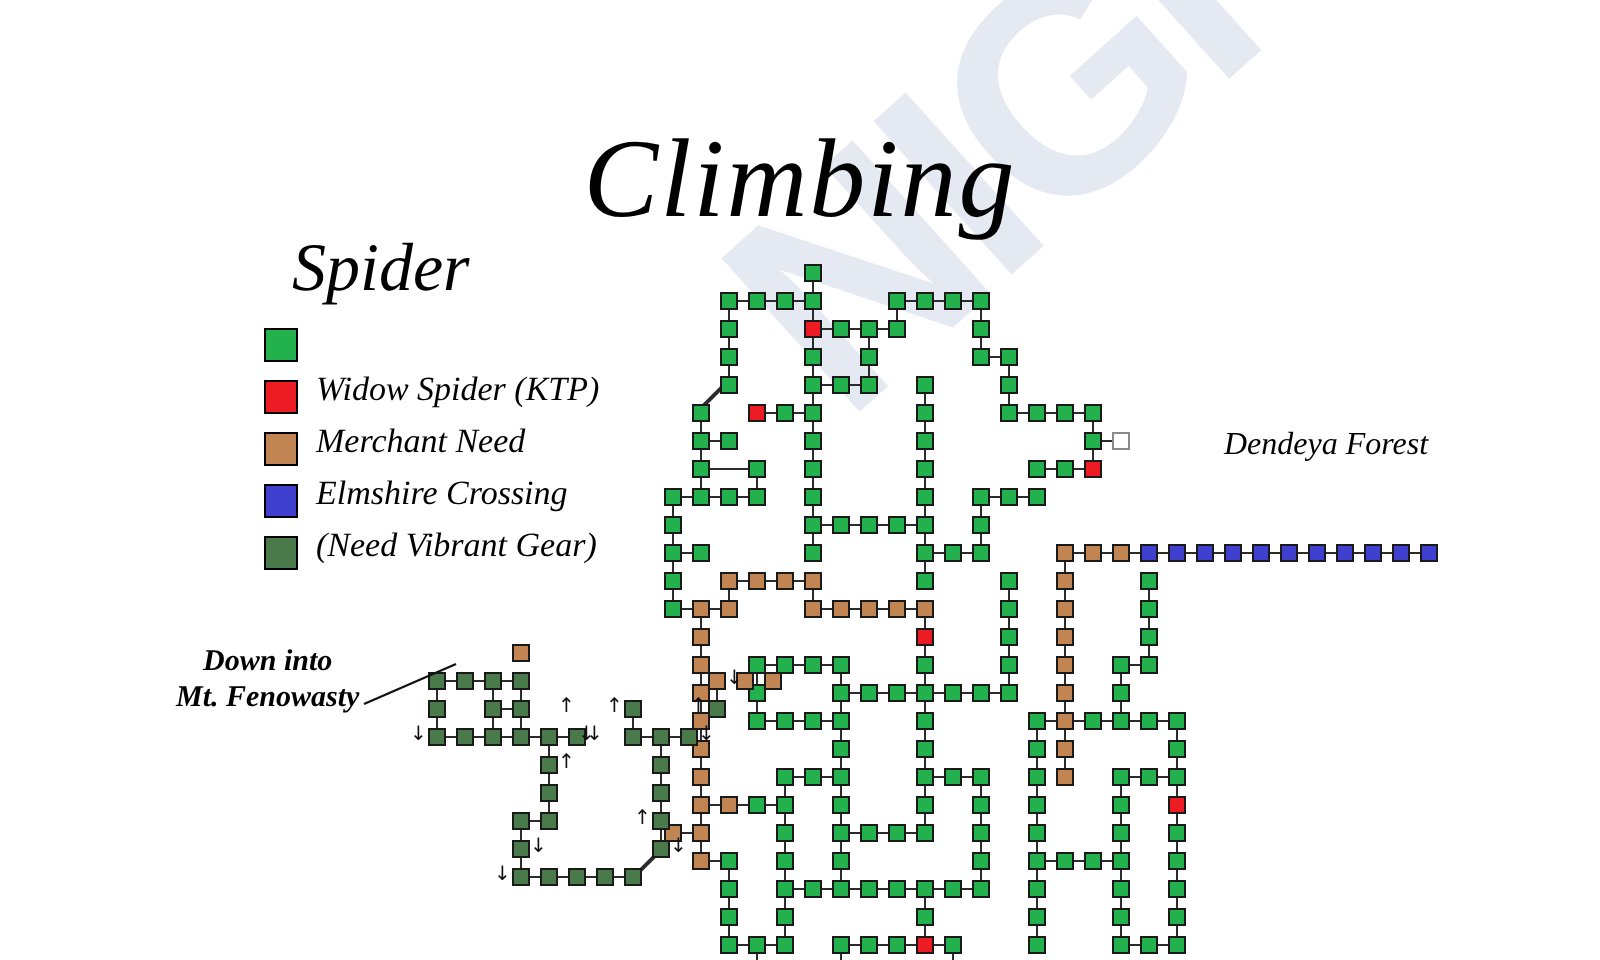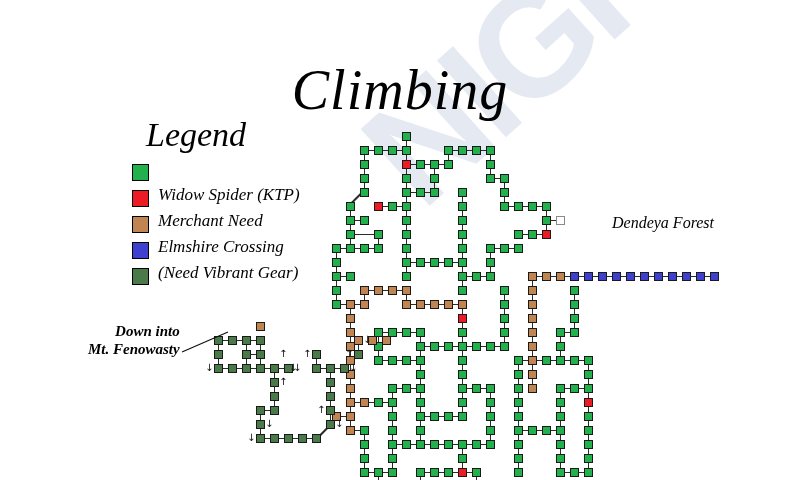--- a/index.html
+++ b/index.html
@@ -37,21 +37,21 @@
   .legend-row{display:flex;align-items:flex-start;margin-bottom:5px;}
   .legend-swatch{
     width:15px;height:15px;border:1px solid #000;margin-right:9px;
     margin-top:4px;flex:0 0 auto;
   }
   .legend-label{font-size:17px;font-style:italic;color:#000;line-height:1.08;}
   .legend-label .sub{display:block;}
 
   
   .anno{position:absolute;z-index:3;font-size:15px;font-style:italic;font-weight:bold;color:#000;line-height:1.18;}
-  #anno-fenowasty{left:88px;top:323px;text-align:right;}
+  #anno-fenowasty{left:88px;top:323px;text-align:center;}
   #anno-dendeya{left:612px;top:214px;font-weight:normal;font-size:16px;}
   .leader{position:absolute;z-index:3;}
 
   
   #map{position:absolute;left:0;top:0;width:800px;height:480px;z-index:2;}
   .node{position:absolute;width:7px;height:7px;border:1px solid #1a1a1a;box-sizing:content-box;}
   .edge{position:absolute;background:#2b2b2b;}
   .arrow{
     position:absolute;font-family:"DejaVu Sans",sans-serif;font-size:10px;
     line-height:10px;color:#111;width:8px;text-align:center;
@@ -62,21 +62,21 @@
 
 <div id="stage">
 
   <div class="watermark">
     <div class="wm-text">NIGHTHAWK</div>
   </div>
 
   <div class="title">Climbing</div>
 
   <div class="legend">
-    <div class="legend-title">Legend</div>
+    <div class="legend-title">Spider</div>
 
     <div class="legend-row">
       <span class="legend-swatch" id="sw0" style="background: rgb(34, 177, 76);"></span>
     </div>
     <div class="legend-row">
       <span class="legend-swatch" id="sw1" style="background: rgb(237, 28, 36);"></span>
       <span class="legend-label">
         <span>Widow Spider (KTP)</span>
       </span>
     </div>

